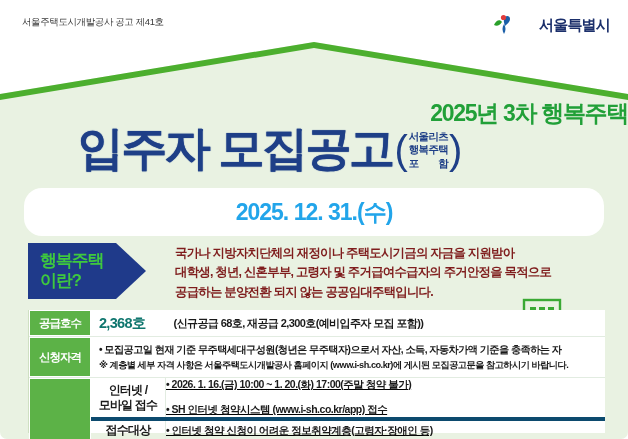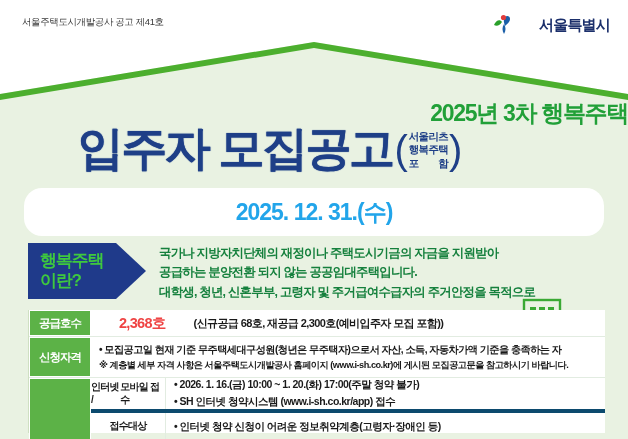--- a/index.html
+++ b/index.html
@@ -2,21 +2,21 @@
 <html><head>
 <meta charset="utf-8">
 <style>
   html,body{margin:0;padding:0;}
   body{
     width:628px;height:439px;overflow:hidden;
     background:#ffffff;
     font-family:"Liberation Sans","DejaVu Sans",sans-serif;
     -webkit-font-smoothing:antialiased;
   }
-  .poster{position:relative;width:628px;height:439px;overflow:hidden;background:#fff;}
+  .poster{position:relative;width:628px;height:439px;overflow:hidden;background:#fff;border-radius:7px;}
 
   
   .doc-no{
     position:absolute;left:22px;top:16px;
     font-size:9.5px;color:#3b3b3b;letter-spacing:-0.4px;white-space:nowrap;
   }
   .logo{position:absolute;right:18px;top:12px;display:flex;align-items:center;gap:22px;}
   .logo-mark{width:26px;height:26px;position:relative;flex:0 0 auto;}
   .logo-text{
     font-size:15px;font-weight:bold;color:#1b2f6b;letter-spacing:-0.8px;white-space:nowrap;
@@ -77,22 +77,22 @@
     position:absolute;left:28px;top:243px;width:118px;height:56px;
     background:#1f3a8a;
     clip-path:polygon(0 0, 88px 0, 118px 50%, 88px 100%, 0 100%);
     display:flex;flex-direction:column;justify-content:center;padding-left:12px;
     box-sizing:border-box;
   }
   .badge-line{
     font-size:17px;font-weight:bold;color:#3ec93e;letter-spacing:-1.2px;line-height:1.18;
   }
   .desc{
-    position:absolute;left:159px;top:244px;width:420px;
-    font-size:12.4px;font-weight:bold;color:#15803d;letter-spacing:-0.75px;line-height:1.56;
+    position:absolute;left:175px;top:244px;width:420px;
+    font-size:12.4px;font-weight:bold;color:#7f1d1d;letter-spacing:-0.75px;line-height:1.56;
   }
   .desc span{display:block;white-space:nowrap;}
 
   
   .buildings{position:absolute;right:22px;top:296px;width:118px;height:60px;}
 
   
   .panel{
     position:absolute;left:28px;top:310px;width:576px;height:123px;
     background:#ffffff;border-left:1px solid #cfe0c2;
@@ -100,40 +100,40 @@
   .row{display:flex;align-items:stretch;border-bottom:1px solid #e2ece1;}
   .lbl{
     flex:0 0 62px;background:#5cb247;color:#ffffff;
     font-size:11.5px;font-weight:bold;letter-spacing:-1px;
     display:flex;align-items:center;justify-content:center;
     border:1px solid #ffffff;box-sizing:border-box;
   }
   .val{flex:1;display:flex;align-items:center;padding:0 0 0 8px;box-sizing:border-box;}
 
   .row-supply{height:26px;}
-  .supply-num{font-size:14.5px;font-weight:bold;color:#ef4444;letter-spacing:-0.7px;margin-left:20px;}
+  .supply-num{font-size:14.5px;font-weight:bold;color:#0f766e;letter-spacing:-0.7px;}
   .supply-rest{font-size:11px;font-weight:bold;color:#1a1a1a;letter-spacing:-0.6px;margin-left:3px;padding-left:25px;}
 
   .row-qual{height:40px;}
   .qual-val{flex-direction:column;align-items:flex-start;justify-content:center;gap:2px;}
   .q-line{font-size:10.2px;font-weight:bold;color:#1a1a1a;letter-spacing:-0.55px;white-space:nowrap;}
   .q-line.small{font-size:9.2px;letter-spacing:-0.5px;}
 
   .row-apply{height:62px;align-items:stretch;}
   .lbl-apply{flex:0 0 62px;background:#5cb247;border:1px solid #fff;box-sizing:border-box;}
   .apply-body{flex:1;display:flex;flex-direction:column;}
   .sub-row{display:flex;align-items:stretch;flex:1;}
   .sub-row + .sub-row{border-top:4px solid #0c4a6e;}
   .sub-lbl{
-    flex:0 0 74px;display:flex;align-items:center;justify-content:center;
-    font-size:10px;font-weight:bold;color:#1a1a1a;letter-spacing:-0.8px;line-height:1.25;
+    flex:0 0 74px;display:flex;flex-direction:column;align-items:center;justify-content:center;
+    font-size:12px;font-weight:bold;color:#1a1a1a;letter-spacing:-0.8px;line-height:1.25;
   }
   .sub-val{
-    flex:1;display:flex;flex-direction:column;justify-content:center;gap:3px;
-    padding-left:8px;border-left:1px solid #e2ece1;box-sizing:border-box;
+    flex:1;display:flex;flex-direction:column;justify-content:center;gap:11px;
+    border-left:1px solid #e2ece1;box-sizing:border-box;text-decoration:underline;
   }
   .a-line{font-size:10.5px;font-weight:bold;color:#1a1a1a;letter-spacing:-0.5px;white-space:nowrap;}
 </style>
 </head>
 <body>
 
 <div class="poster">
 
   <div class="doc-no">서울주택도시개발공사 공고 제41호</div>
 
@@ -175,22 +175,22 @@
     <span class="date-text">2025. 12. 31.(수)</span>
   </div>
 
   <div class="badge">
     <span class="badge-line">행복주택</span>
     <span class="badge-line">이란?</span>
   </div>
 
   <div class="desc">
     <span>국가나 지방자치단체의 재정이나 주택도시기금의 자금을 지원받아</span>
+    <span>대학생, 청년, 신혼부부, 고령자 및 주거급여수급자의 주거안정을 목적으로</span>
     <span>공급하는 분양전환 되지 않는 공공임대주택입니다.</span>
-    <span>대학생, 청년, 신혼부부, 고령자 및 주거급여수급자의 주거안정을 목적으로</span>
   </div>
 
   <div class="buildings">
     <svg width="118" height="60" viewBox="0 0 118 60">
       <g fill="none" stroke="#3aa934" stroke-width="2.4">
         <rect x="36" y="4" width="36" height="52"></rect>
         <rect x="72" y="18" width="26" height="38"></rect>
         <rect x="20" y="26" width="16" height="30"></rect>
         <line x1="0" y1="30" x2="20" y2="30"></line>
         <line x1="14" y1="56" x2="106" y2="56"></line>

